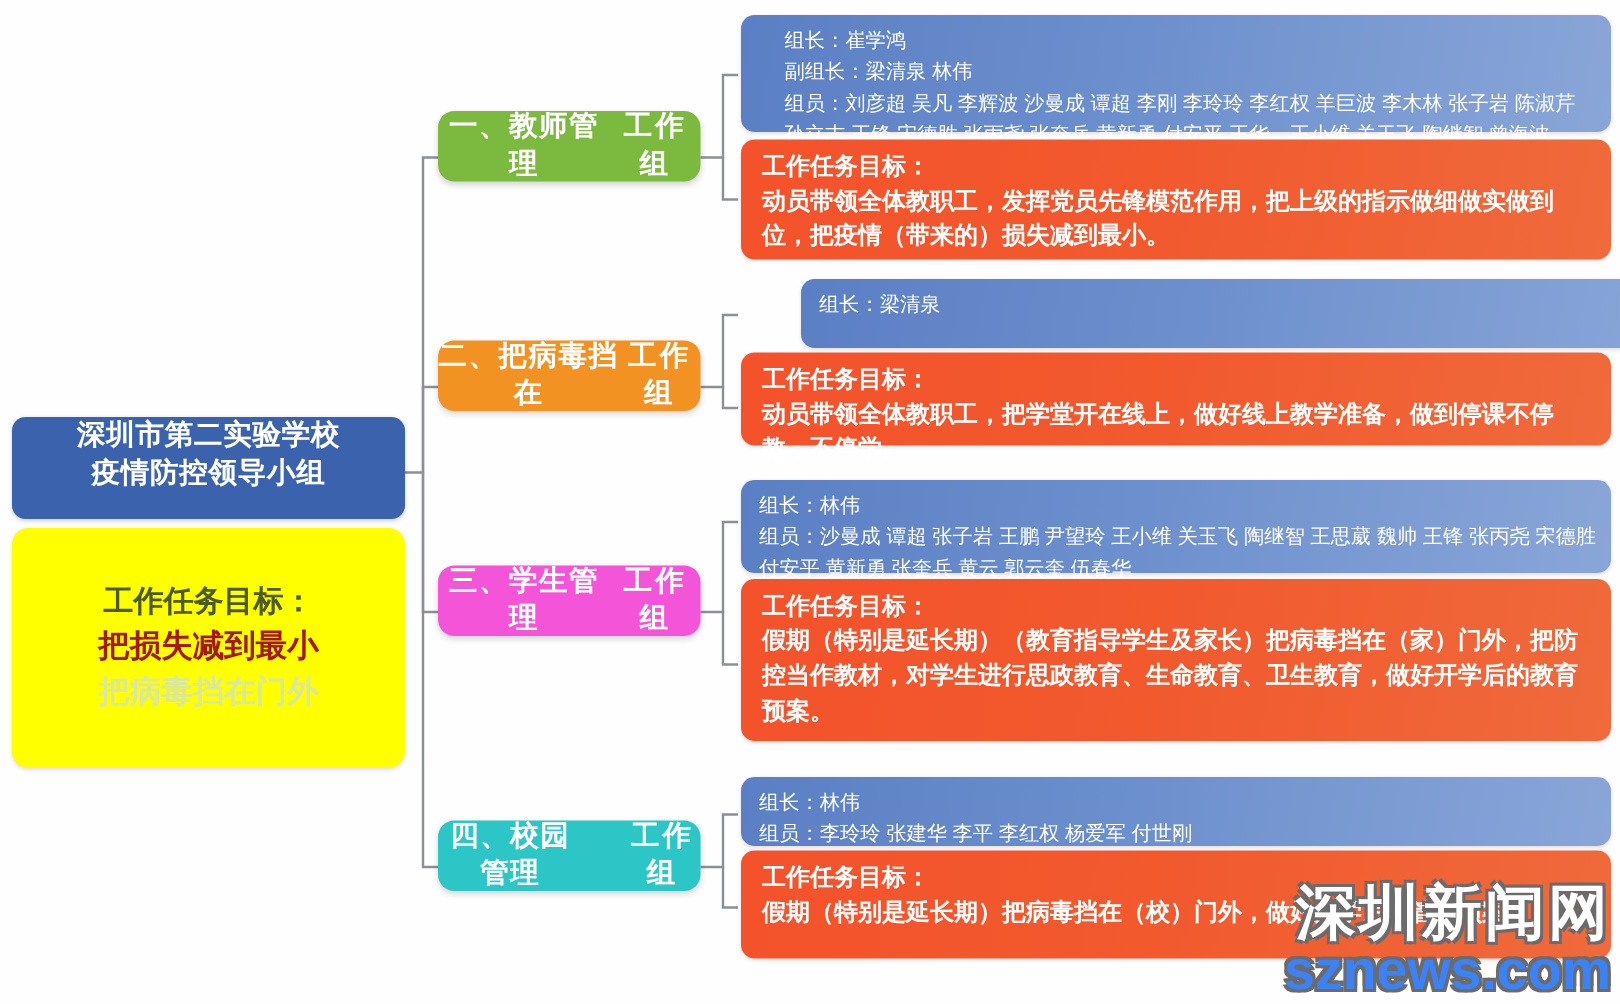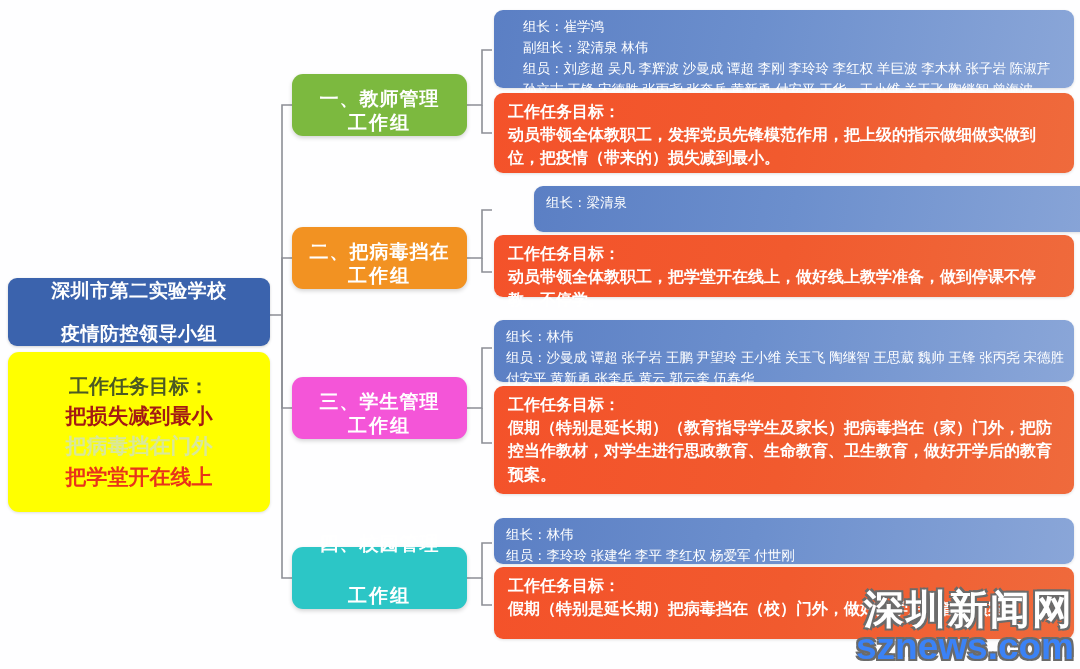--- a/index.html
+++ b/index.html
@@ -30,21 +30,21 @@
   .root-title {
     position: absolute;
     left: 8px; top: 278px;
     width: 262px; height: 68px;
     background: #3b63ad;
     border-radius: 9px;
     box-shadow: 0 1px 3px rgba(0,0,0,.18);
     display: flex;
     flex-direction: column;
     align-items: center;
-    justify-content: space-between;
+    justify-content: flex-start;
     color: #ffffff;
     font-weight: bold;
     font-size: 19px;
     line-height: 1.32;
     letter-spacing: .5px;
     text-align: center;
   }
 
   .root-goal {
     position: absolute;
@@ -64,27 +64,27 @@
   }
   .goal-head { color: #4c5a23; font-size: 20px; }
   .goal-l1   { color: #a31a14; font-size: 21px; }
   .goal-l2   { color: #d9e89a; font-size: 21px; }
   .goal-l3   { color: #e8331a; font-size: 21px; }
 
   
   .group-pill {
     position: absolute;
     width: 175px;
-    height: 62px;
+    height: 47px;
     border-radius: 11px;
     box-shadow: 0 2px 4px rgba(0,0,0,.17);
     display: flex;
-    flex-direction: column;
+    flex-direction: row;
     align-items: center;
-    justify-content: flex-end;
+    justify-content: space-between;
     color: #ffffff;
     font-weight: bold;
     font-size: 19px;
     line-height: 1.3;
     text-align: center;
     letter-spacing: 1px;
   }
   .group-pill .ln2 { letter-spacing: 2px; }
 
   
@@ -176,21 +176,20 @@
 
   <div class="root-title">
     <span>深圳市第二实验学校</span>
     <span>疫情防控领导小组</span>
   </div>
 
   <div class="root-goal">
     <span class="goal-head">工作任务目标：</span>
     <span class="goal-l1">把损失减到最小</span>
     <span class="goal-l2">把病毒挡在门外</span>
-    <span class="goal-l3">把学堂开在线上</span>
   </div>
 
   <div class="group-pill" style="left:292px; top:74px; background:#7cb93f;">
     <span>一、教师管理</span>
     <span class="ln2">工作组</span>
   </div>
 
   <div class="members-box" style="top:10px; height:78px;padding-left:29px;">
     <div class="row">
       <span class="lbl">组长：</span><span>崔学鸿</span>

